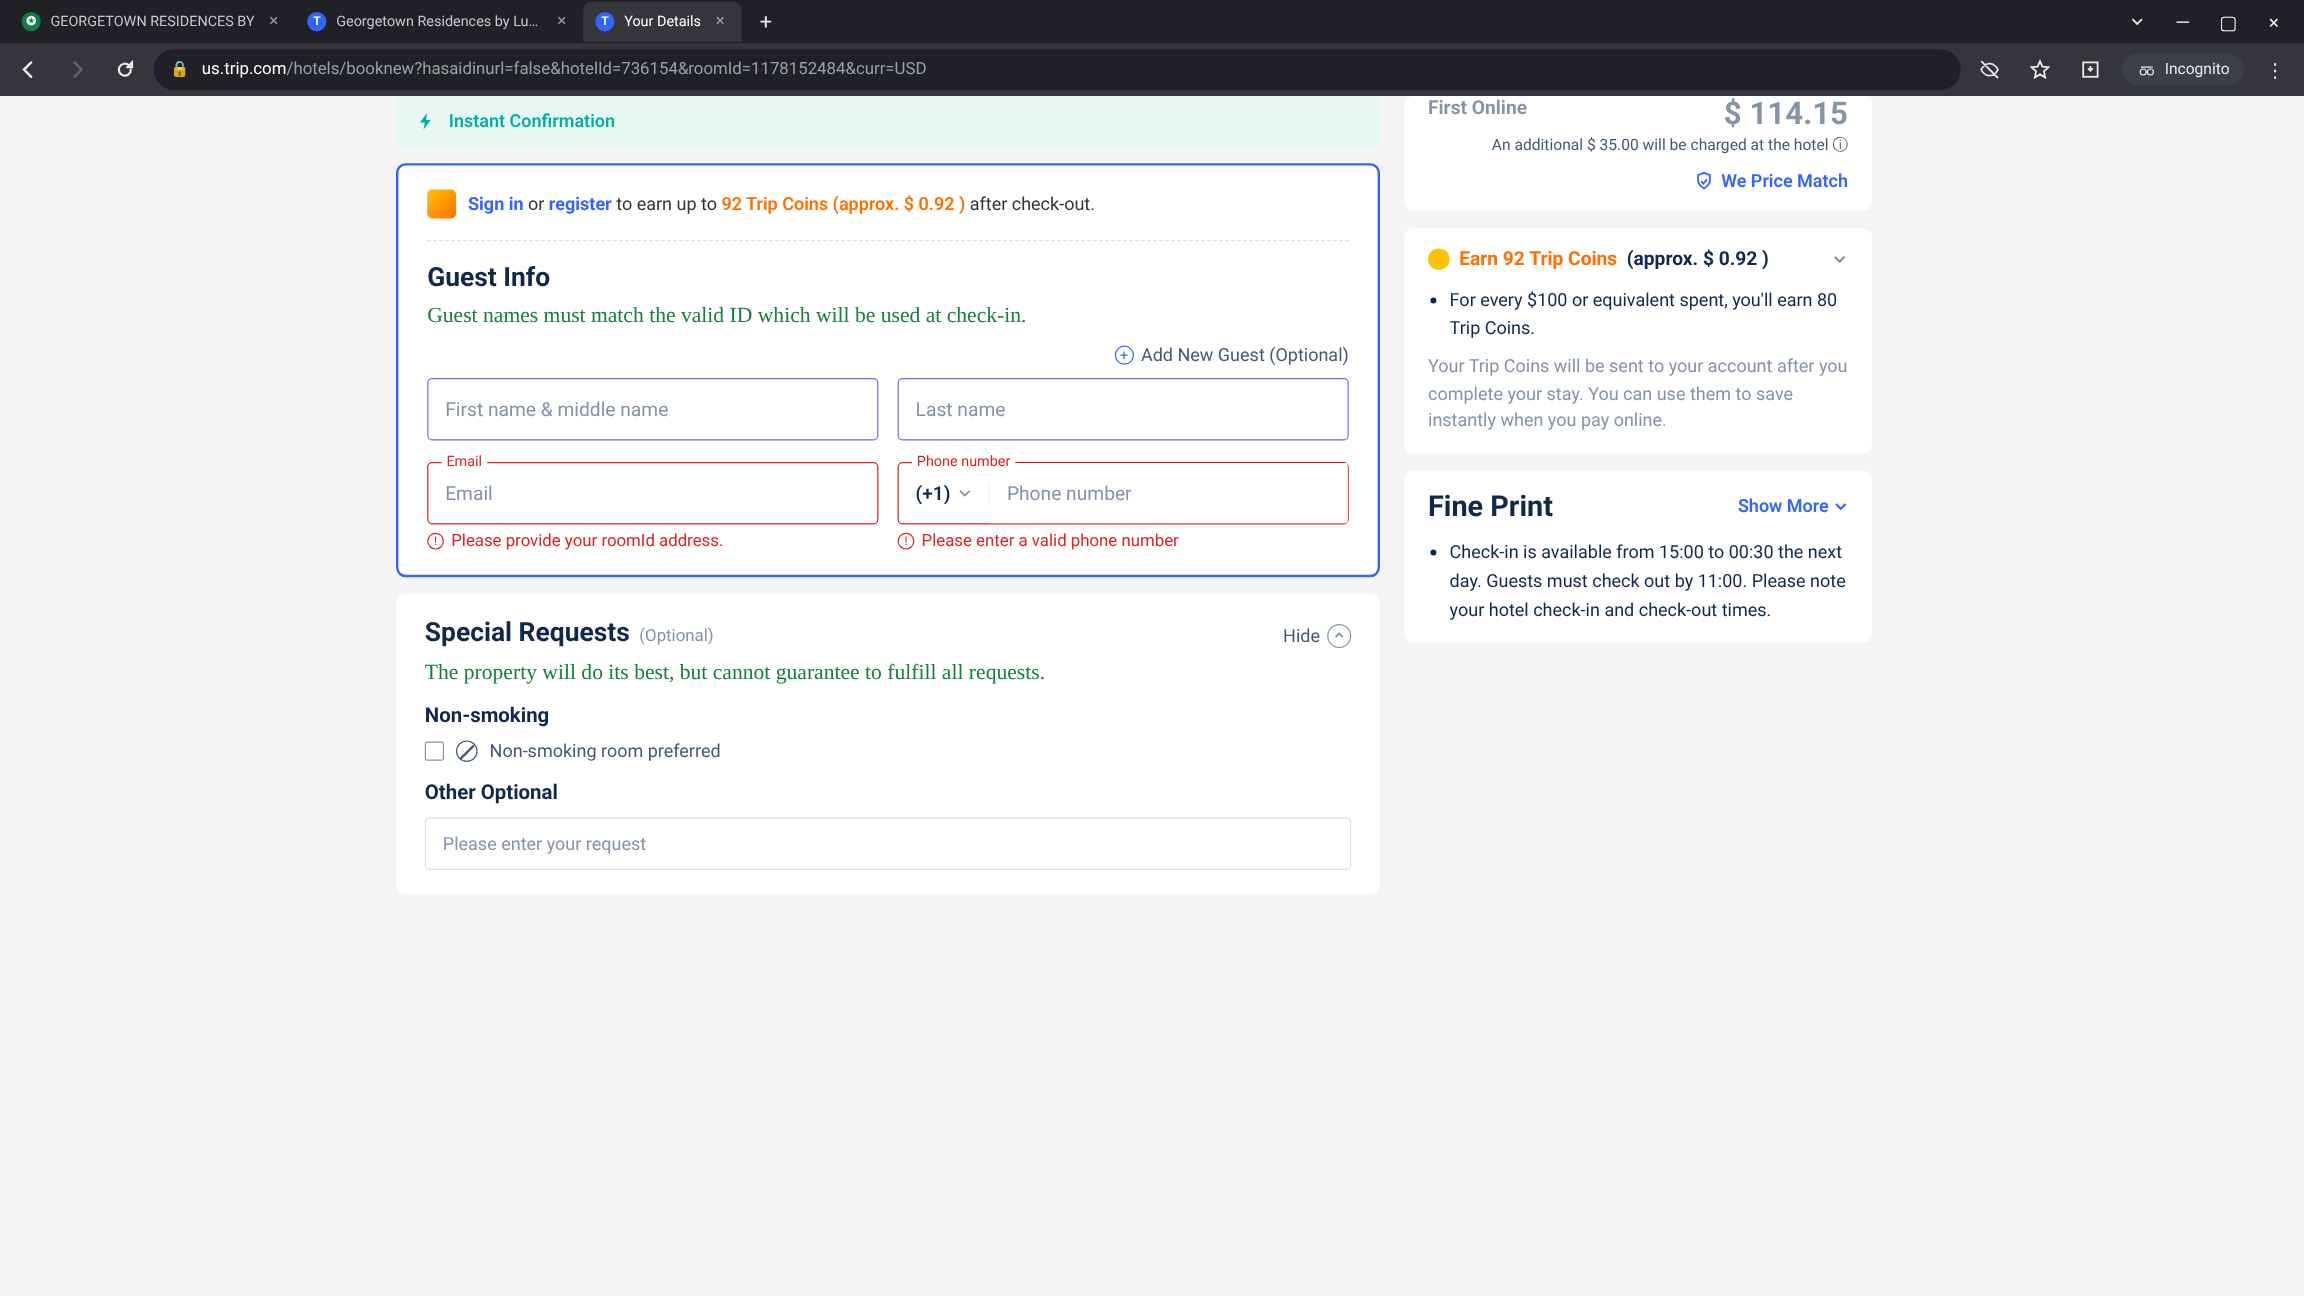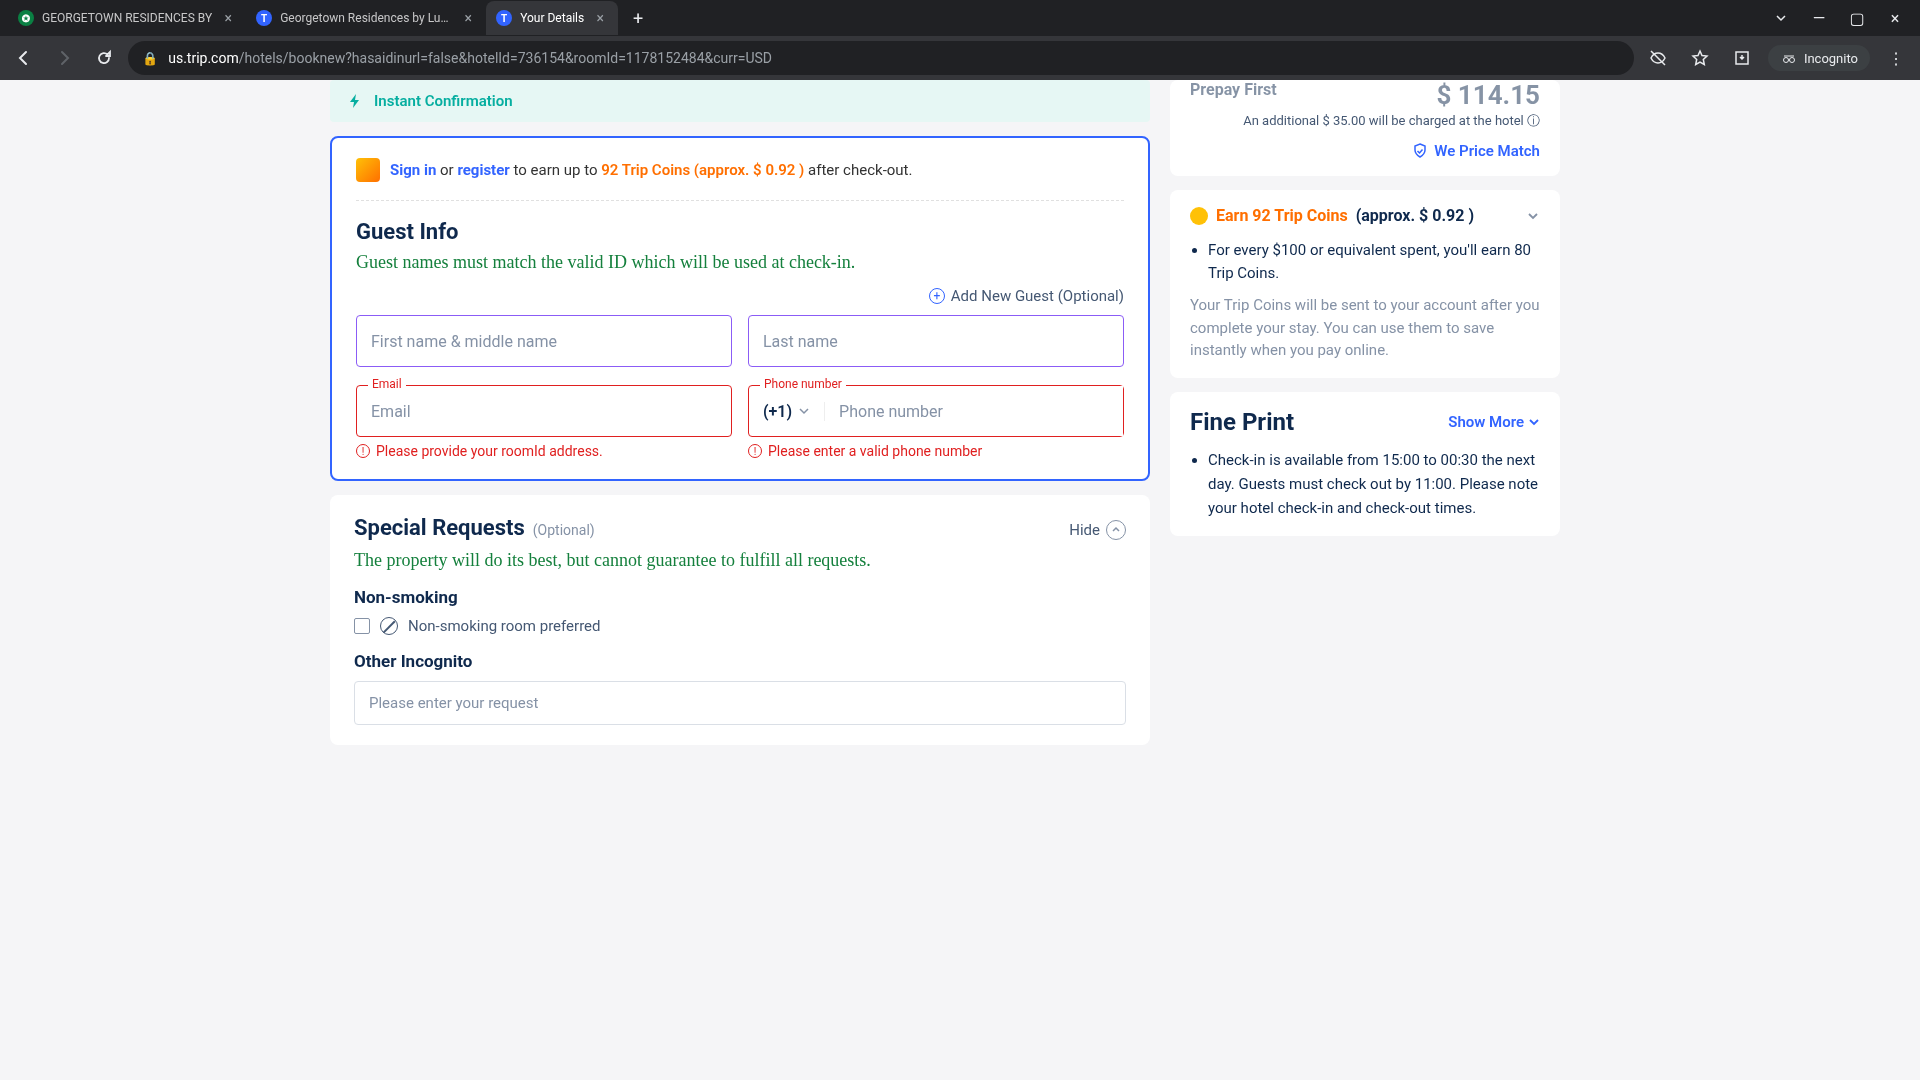--- a/index.html
+++ b/index.html
@@ -275,30 +275,30 @@
         </div>
         <p class="section-sub" style="margin-top:10px">The property will do its best, but cannot guarantee to fulfill all requests.</p>
 
         <h3 class="sub-heading">Non-smoking</h3>
         <div class="checkbox-row">
           <span class="checkbox"></span>
           <span class="nosmoking-icon"></span>
           <span>Non-smoking room preferred</span>
         </div>
 
-        <h3 class="sub-heading">Other Incognito</h3>
+        <h3 class="sub-heading">Other Optional</h3>
         <div class="textarea">Please enter your request</div>
       </div>
 
     </div>
 
     <div class="side-col">
       <div class="side-card" style="padding-top:0">
         <div class="prepay-row">
-          <span class="prepay-label">Prepay First</span>
+          <span class="prepay-label">First Online</span>
           <span class="prepay-price">$ 114.15</span>
         </div>
         <div class="prepay-note">An additional $ 35.00 will be charged at the hotel ⓘ</div>
         <div class="price-match">
           <span class="shield-icon">
               <svg width="16" height="16" viewBox="0 0 16 16">
                 <path d="M8 1l5 2v4c0 4-5 7-5 7s-5-3-5-7V3z" stroke="#3264ff" stroke-width="1.5" fill="none"></path>
                 <path d="M5.5 8l2 2 3-3.5" stroke="#3264ff" stroke-width="1.5" fill="none"></path>
               </svg>
             </span>

